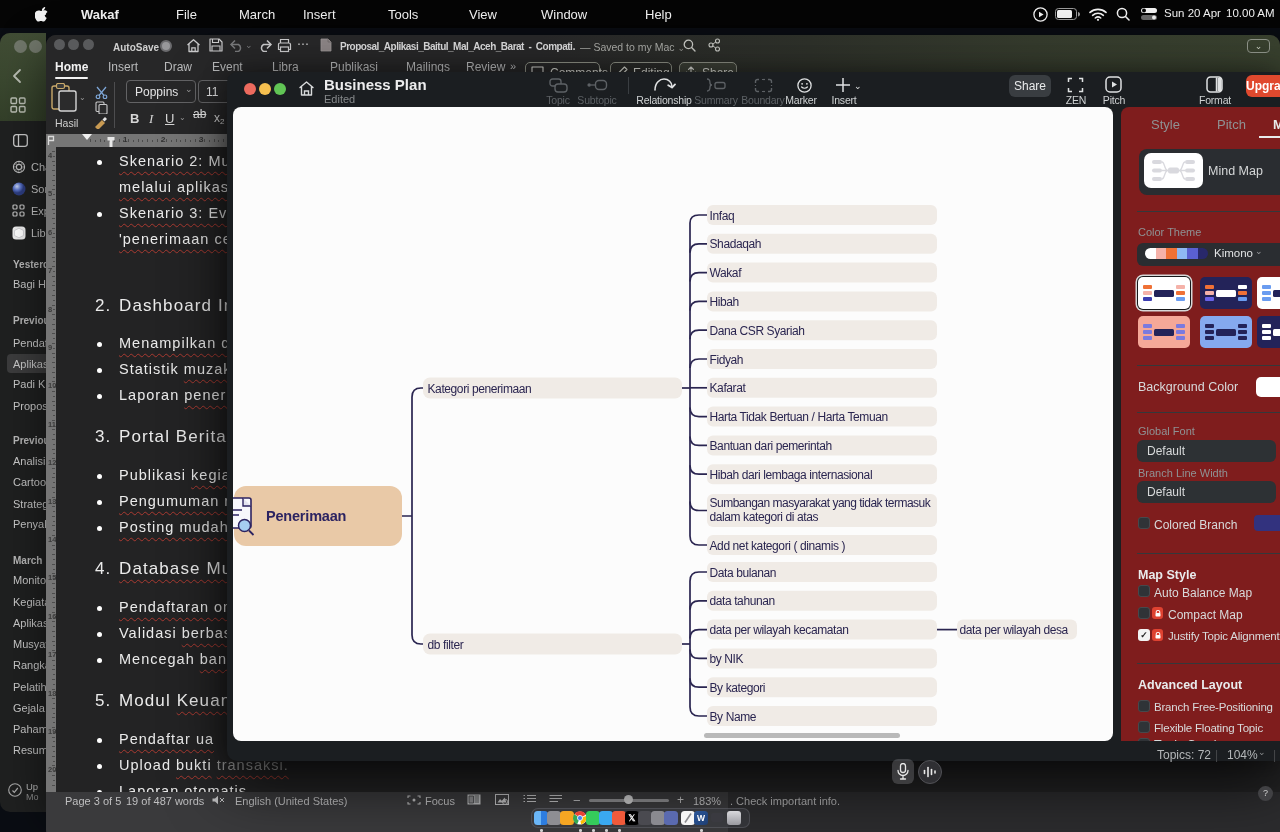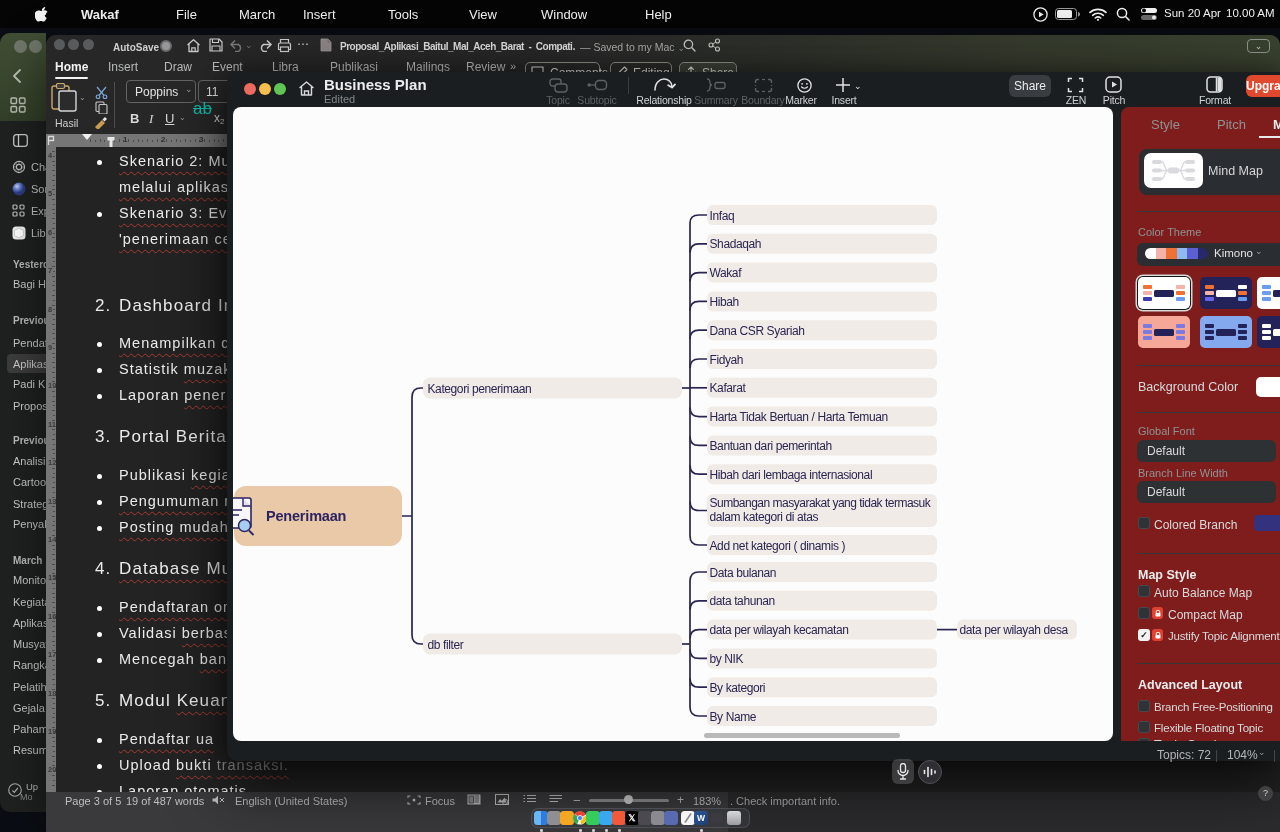--- a/index.html
+++ b/index.html
@@ -151,21 +151,21 @@
     <div class="abs" style="left:13px;top:538px;white-space:nowrap">Rangkai</div>
     <div class="abs" style="left:13px;top:560px;white-space:nowrap">Pelatihan</div>
     <div class="abs" style="left:13px;top:581px;white-space:nowrap">Gejala </div>
     <div class="abs" style="left:13px;top:602px;white-space:nowrap">Paham A</div>
     <div class="abs" style="left:13px;top:623px;white-space:nowrap">Resume</div>
     <svg class="abs" style="left:8px;top:662px" width="14" height="14" viewBox="0 0 14 14">
         <circle cx="7" cy="7" r="6.3" fill="none" stroke="#a9a9a9" stroke-width="1.1"></circle>
         <path d="M4.5 7.5 6.3 9.3 9.8 5" fill="none" stroke="#a9a9a9" stroke-width="1.2"></path>
       </svg>
     <div class="abs" style="left:26px;top:660px;font-size:9.5px;color:#b9b9b9">Up</div>
-    <div class="abs" style="left:20px;top:671px;font-size:9px;color:#8a8a8a">Mo</div>
+    <div class="abs" style="left:26px;top:671px;font-size:9px;color:#8a8a8a">Mo</div>
   </div>
 
   <div class="abs" id="wordwin">
     <div class="abs" id="wordchrome"></div>
     <div class="abs" style="left:8px;top:4px;width:11px;height:11px;border-radius:50%;background:#595a5c"></div>
     <div class="abs" style="left:22px;top:4px;width:11px;height:11px;border-radius:50%;background:#595a5c"></div>
     <div class="abs" style="left:37px;top:4px;width:11px;height:11px;border-radius:50%;background:#595a5c"></div>
     <div id="row1" class="abs" style="left:0;top:0;width:1234px;height:23px">
       <div class="abs" style="left:67px;top:7px;font-size:10px;font-weight:bold;color:#cfcfcf">AutoSave</div>
       <div class="abs" style="left:114px;top:5px;width:12px;height:12px;border-radius:50%;background:#97979a;border:2px solid #6b6b6e"></div>
@@ -258,21 +258,21 @@
           <path d="M9.5 5.5 12 3l2 2-2.5 2.5z" fill="#e6e6e6"></path>
         </svg>
       <div class="abs" style="left:68px;top:47px;width:1px;height:46px;background:#4d4d4f"></div>
       <div class="abs" style="left:80px;top:45px;width:70px;height:23px;border:1px solid #636365;border-radius:4px;color:#e3e3e4;font-size:12px;padding:4px 0 0 8px">Poppins</div>
       <div class="abs" style="left:139px;top:49px;color:#9a9a9a;font-size:9px">⌄</div>
       <div class="abs" style="left:152px;top:45px;width:36px;height:23px;border:1px solid #636365;border-radius:4px;color:#e3e3e4;font-size:12px;padding:4px 0 0 7px">11</div>
       <div class="abs" style="left:84px;top:76px;font-size:13px;font-weight:bold;color:#d6d6d6">B</div>
       <div class="abs" style="left:103px;top:76px;font-size:13px;font-style:italic;font-family:Liberation Serif,serif;color:#d6d6d6">I</div>
       <div class="abs" style="left:119px;top:76px;font-size:13px;text-decoration:underline;color:#d6d6d6">U</div>
       <div class="abs" style="left:133px;top:78px;color:#9a9a9a;font-size:8px">⌄</div>
-      <div class="abs" style="left:147px;top:64px;font-size:17px;text-decoration:line-through;color:#14b8a6">ab</div>
+      <div class="abs" style="left:147px;top:72px;font-size:12px;text-decoration:line-through;color:#e5e5e5">ab</div>
       <div class="abs" style="left:168px;top:76px;font-size:12px;color:#d6d6d6">x<span style="font-size:8px;vertical-align:-2px">2</span></div>
     </div>
     <div class="abs" id="hruler" style="left:0;top:99px;width:320px;height:13px;overflow:hidden">
       <div class="abs" style="left:0;top:0;width:320px;height:13px;background:#767676"></div>
       <div class="abs" style="left:44.0px;top:5px;width:1px;height:3px;background:#4c4c4c"></div>
       <div class="abs" style="left:48.8px;top:6px;width:1px;height:2px;background:#4c4c4c"></div>
       <div class="abs" style="left:53.5px;top:5px;width:1px;height:3px;background:#4c4c4c"></div>
       <div class="abs" style="left:58.2px;top:6px;width:1px;height:2px;background:#4c4c4c"></div>
       <div class="abs" style="left:63.0px;top:5px;width:1px;height:3px;background:#4c4c4c"></div>
       <div class="abs" style="left:67.8px;top:6px;width:1px;height:2px;background:#4c4c4c"></div>

